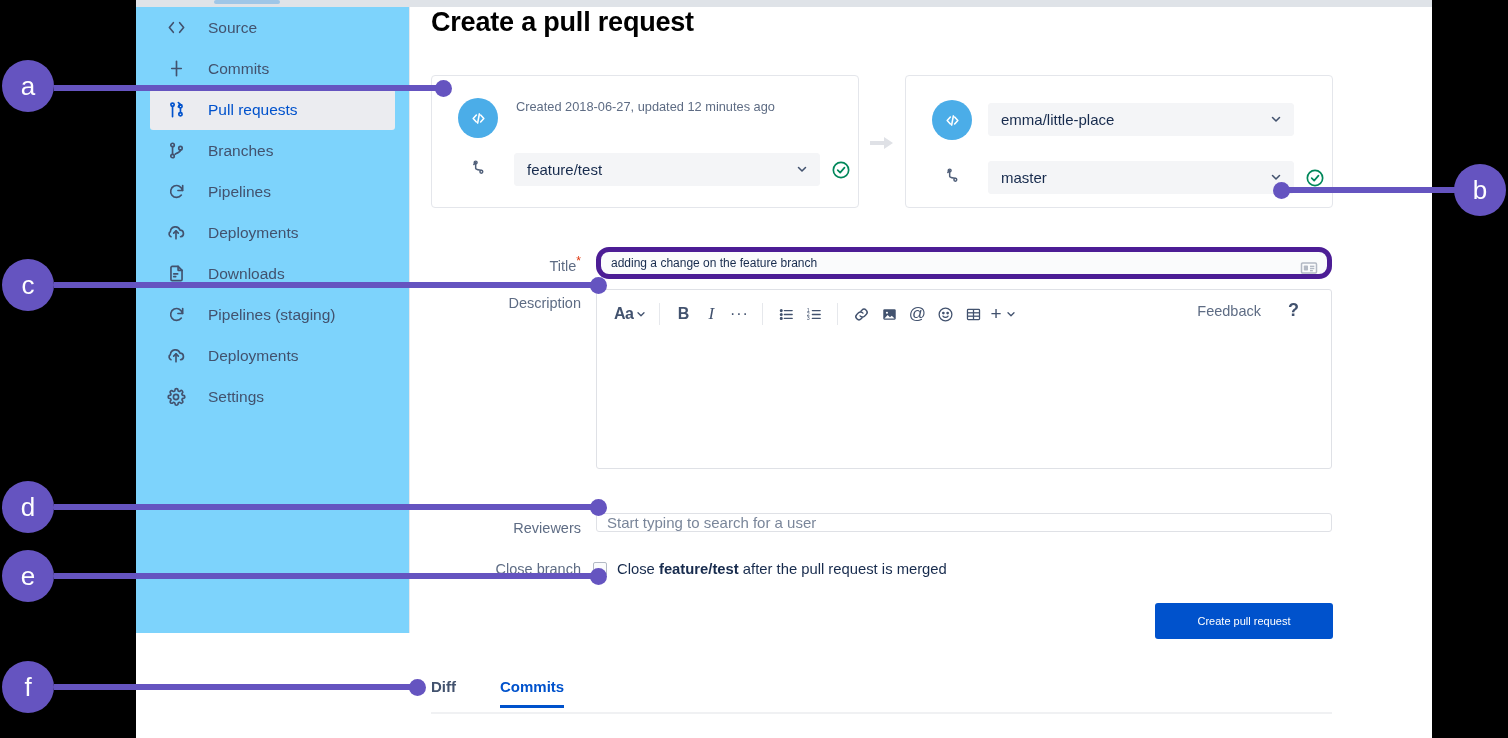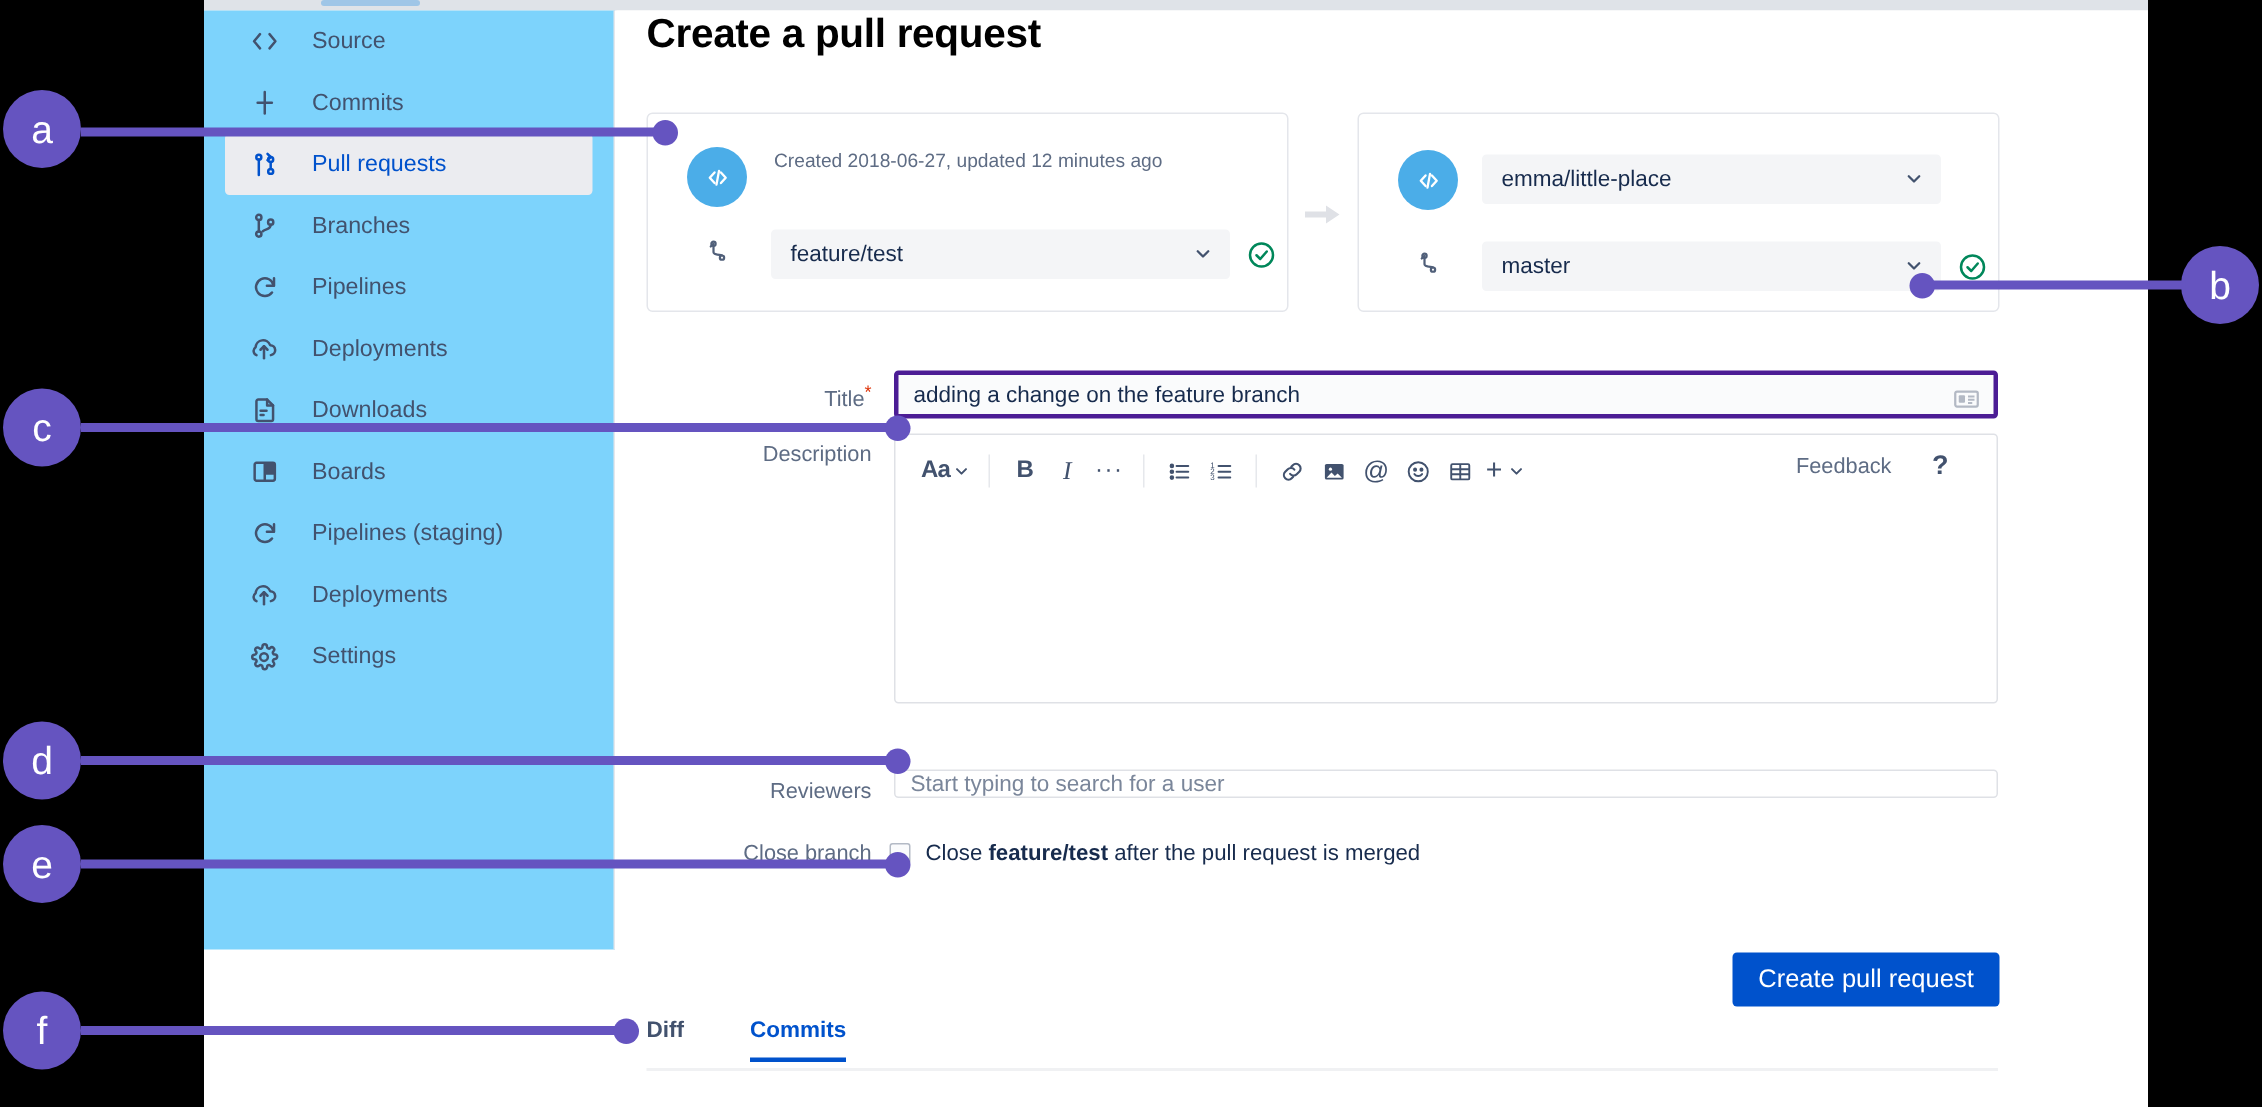--- a/index.html
+++ b/index.html
@@ -93,23 +93,23 @@
   }
 
   
   .form-label {
     position: absolute; text-align: right; font-size: 14.5px; color: #5e6c84;
   }
   .req-star { color: #de350b; font-size: 12px; vertical-align: super; }
 
   .title-input {
     position: absolute; left: 185px; top: 240px; width: 736px; height: 32px;
-    border: 3px solid #4c1d95; border-radius: 3px; background: #fafbfc;
+    border: 5px solid #4c1d95; border-radius: 13px; background: #fafbfc;
     display: flex; align-items: center; padding: 0 10px;
-    font-size: 15px; color: #172b4d;
+    font-size: 12px; color: #172b4d;
   }
   .title-adorn { position: absolute; right: 8px; top: 6px; color: #b3b9c4; }
 
   .desc-box {
     position: absolute; left: 185px; top: 282px; width: 736px; height: 180px;
     border: 1px solid #dfe1e6; border-radius: 3px; background: #ffffff;
   }
   .desc-toolbar {
     position: absolute; left: 0; top: 0; width: 736px; height: 48px;
     display: flex; align-items: center; padding-left: 14px;
@@ -143,21 +143,21 @@
   .cb-box {
     width: 14px; height: 14px; border: 1px solid #b3bac5; border-radius: 2px;
     background: #fafbfc; margin-right: 10px; cursor: pointer; flex: 0 0 14px;
   }
   .cb-text { font-size: 14.8px; color: #172b4d; white-space: nowrap; }
   .cb-text b { font-weight: bold; }
 
   .primary-btn {
     position: absolute; left: 744px; top: 596px; width: 178px; height: 36px;
     background: #0052cc; color: #fff; border: none; border-radius: 3px;
-    font-size: 17px; font-family: inherit; cursor: pointer; margin-top: 32px;
+    font-size: 11px; font-family: inherit; cursor: pointer;
   }
 
   .tabs-row {
     position: absolute; left: 20px; top: 671px; width: 901px; height: 36px;
     border-bottom: 2px solid #f0f1f3;
   }
   .tab {
     position: absolute; top: 0; font-size: 15px; font-weight: bold;
     color: #42526e; cursor: pointer; padding-bottom: 10px;
   }
@@ -263,30 +263,20 @@
           <svg width="19" height="19" viewBox="0 0 24 24" fill="none" stroke="currentColor" stroke-width="2.1" stroke-linecap="round" stroke-linejoin="round">
               <path d="M14 3H6.5A1.5 1.5 0 0 0 5 4.5v15A1.5 1.5 0 0 0 6.5 21h11a1.5 1.5 0 0 0 1.5-1.5V8z"></path>
               <polyline points="14 3 14 8 19 8"></polyline>
               <line x1="8.5" y1="12.5" x2="13.5" y2="12.5"></line>
               <line x1="8.5" y1="16" x2="11" y2="16"></line>
             </svg>
         </span>
         <span class="nav-label">Downloads</span>
       </div>
 
-      <div class="nav-item">
-        <span class="ico">
-          <svg width="19" height="19" viewBox="0 0 24 24" fill="none" stroke="currentColor" stroke-width="2.1" stroke-linejoin="round">
-              <rect x="3.5" y="4.5" width="17" height="15" rx="1.6"></rect>
-              <path d="M12 4.5v15" stroke-width="2.1"></path>
-              <path d="M12 4.5h8.5v10H12z" fill="currentColor" stroke="none"></path>
-            </svg>
-        </span>
-        <span class="nav-label">Boards</span>
-      </div>
 
       <div class="nav-item">
         <span class="ico">
           <svg width="19" height="19" viewBox="0 0 24 24" fill="none" stroke="currentColor" stroke-width="2.1" stroke-linecap="round" stroke-linejoin="round">
               <path d="M19.5 10.5a7.5 7.5 0 1 0-1.4 6"></path>
               <polyline points="19.8 4.5 19.8 10.7 13.8 10.7"></polyline>
             </svg>
         </span>
         <span class="nav-label">Pipelines (staging)</span>
       </div>

